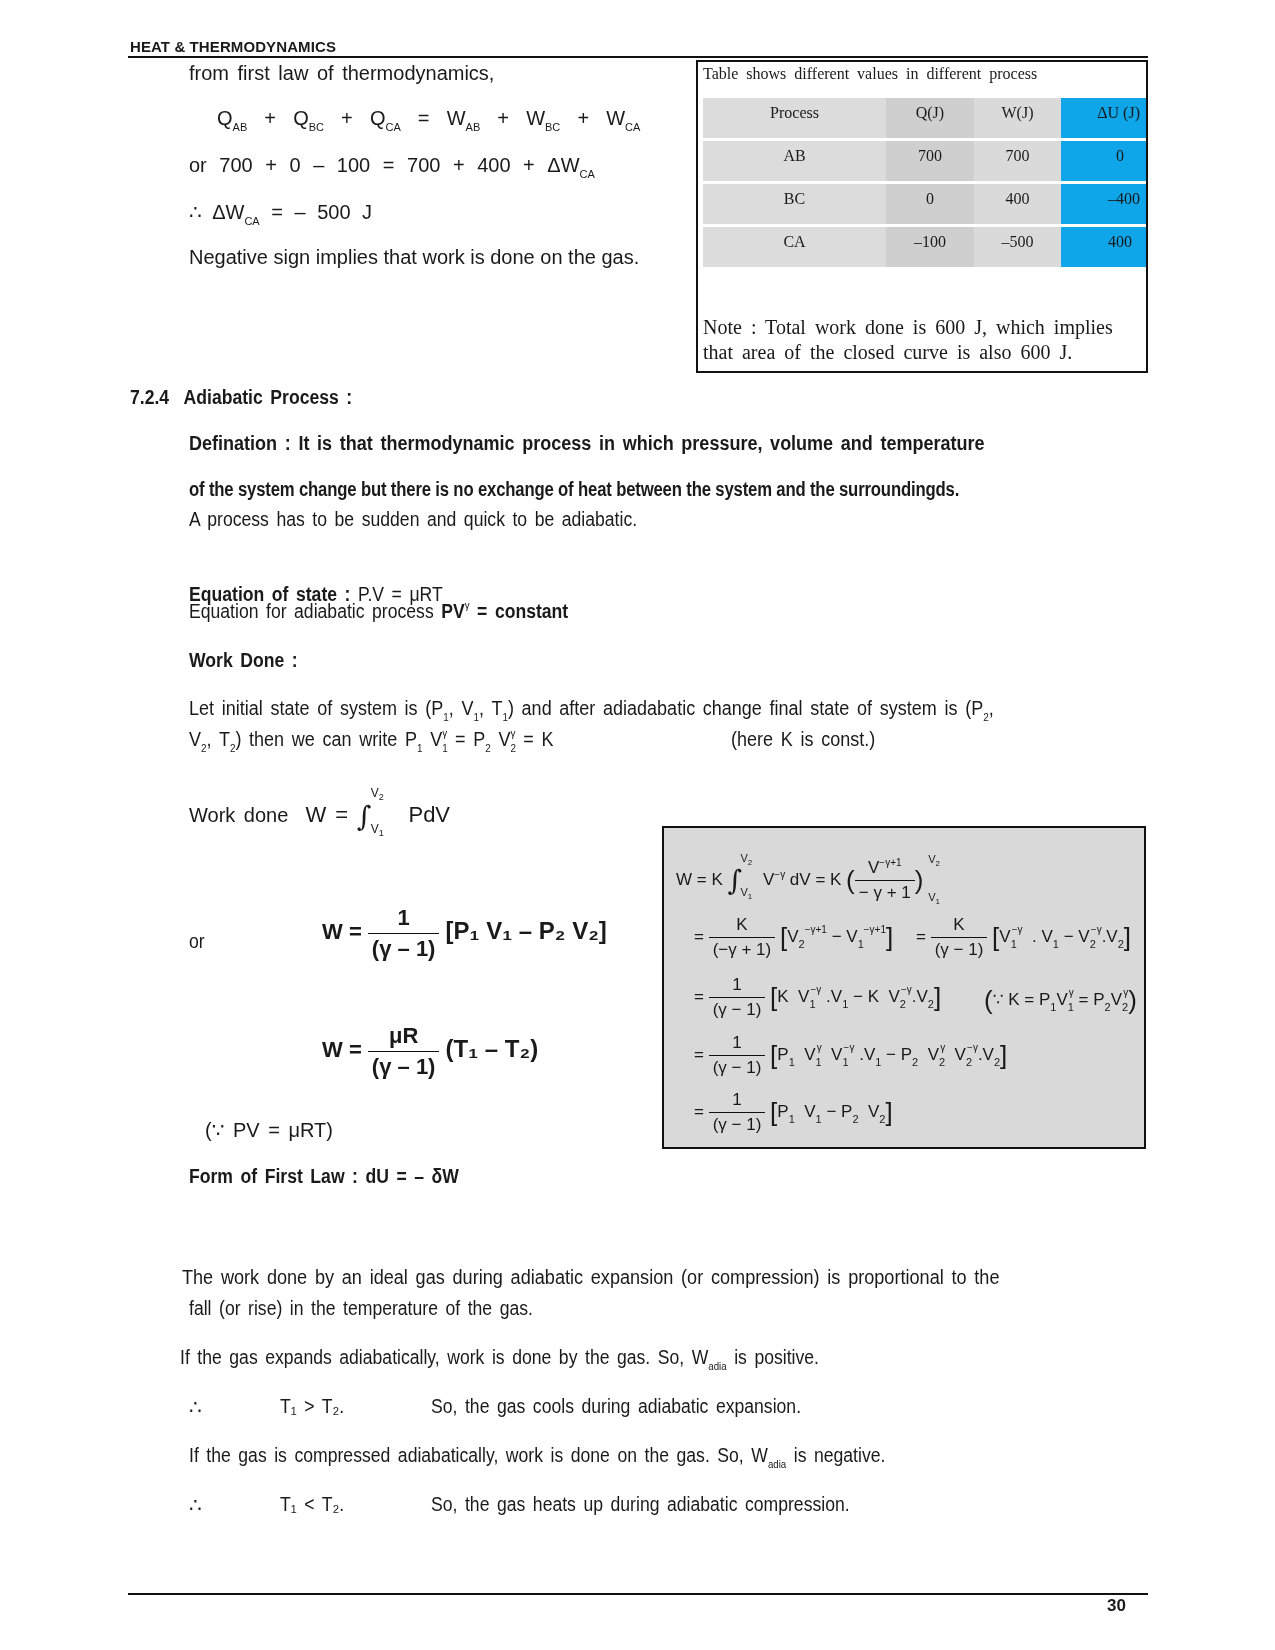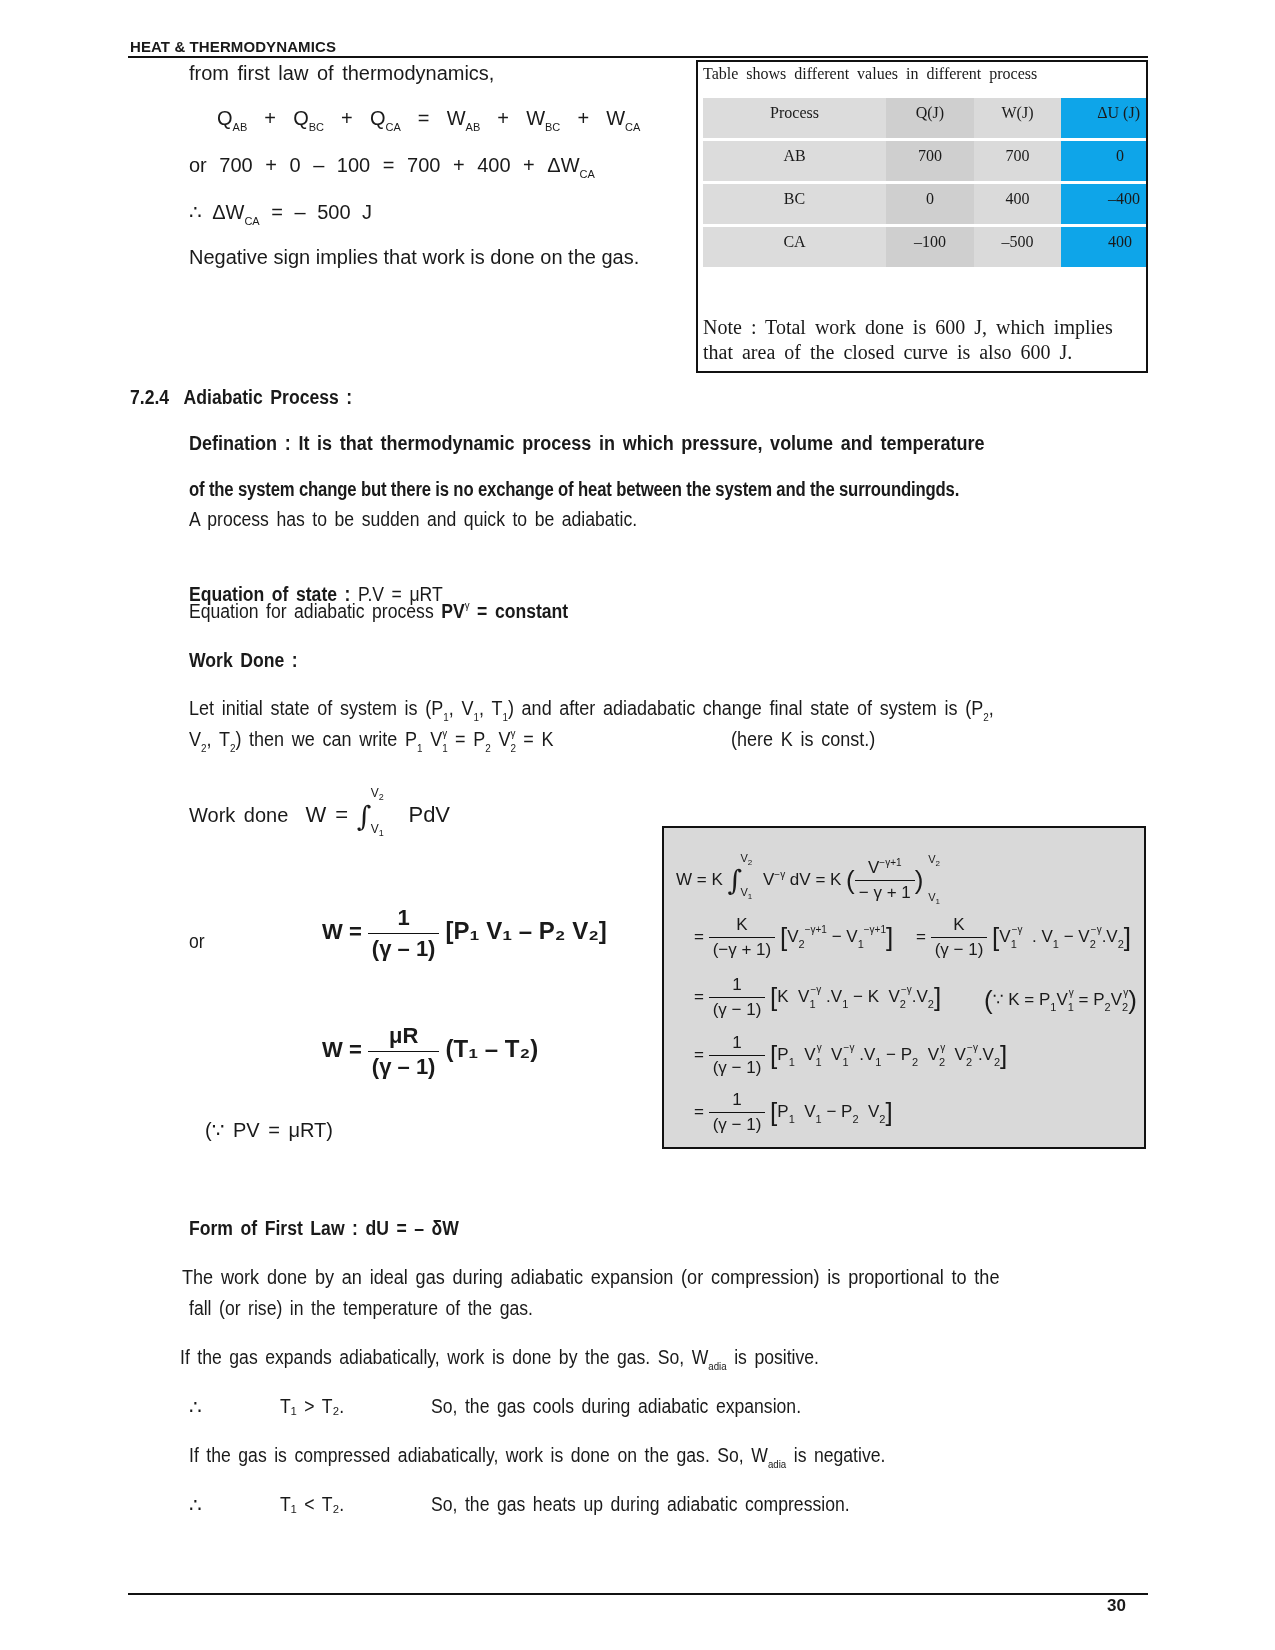--- a/index.html
+++ b/index.html
@@ -215,21 +215,21 @@
 
   <div class="abs m" style="left:30px;top:262px;">
     = <span class="frac">
         <span class="num">1</span>
         <span class="den">(γ − 1)</span>
       </span>
     <span class="big">[</span>P<sub>1</sub> &nbsp;V<sub>1</sub> − P<sub>2</sub> &nbsp;V<sub>2</sub><span class="big">]</span>
   </div>
 </div>
 
-<div class="abs txt" style="left:189px;top:1217px;">
+<div class="abs txt" style="left:189px;top:1165px;">
   <span class="cond" style="font-weight:bold;">Form of First Law : dU = – δW</span>
 </div>
 
 <div class="abs txt" style="left:182px;top:1266px;">
   <span class="cond" style="transform:scaleX(0.905);">The work done by an ideal gas during adiabatic expansion (or compression) is proportional to the</span>
 </div>
 <div class="abs txt" style="left:189px;top:1297px;">
   <span class="cond">fall (or rise) in the temperature of the gas.</span>
 </div>
 

